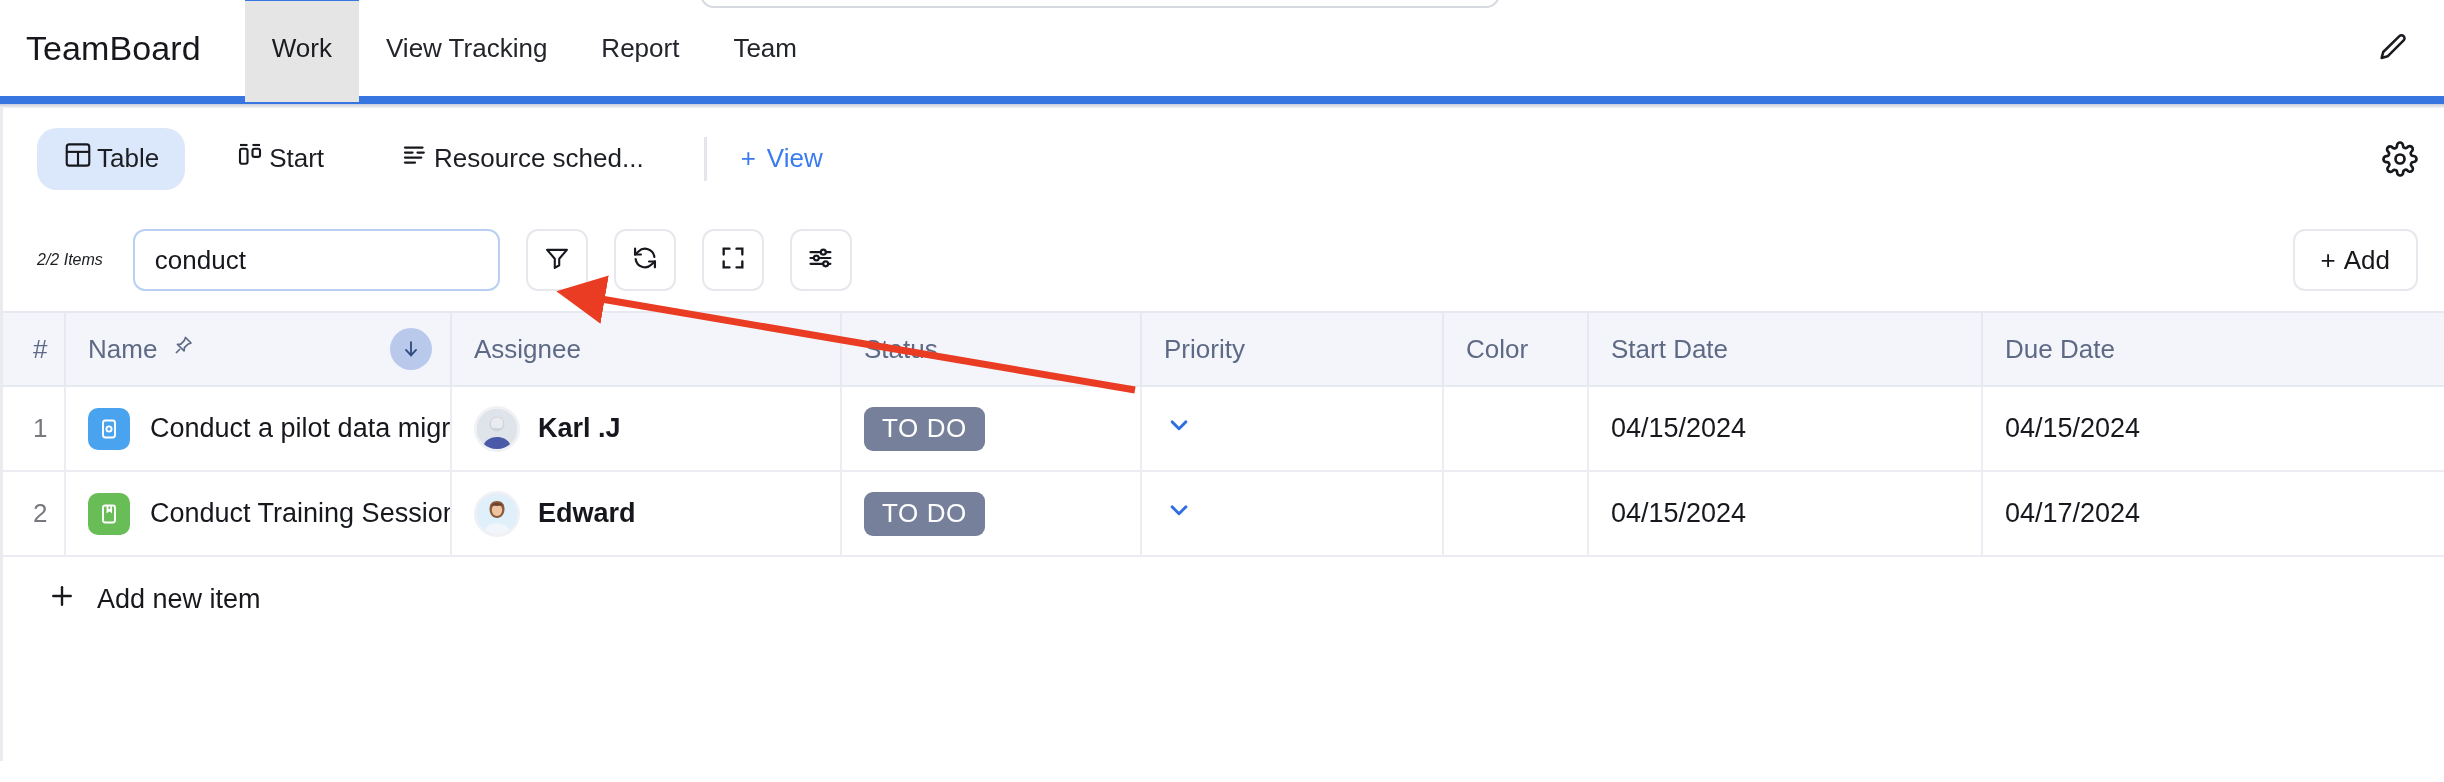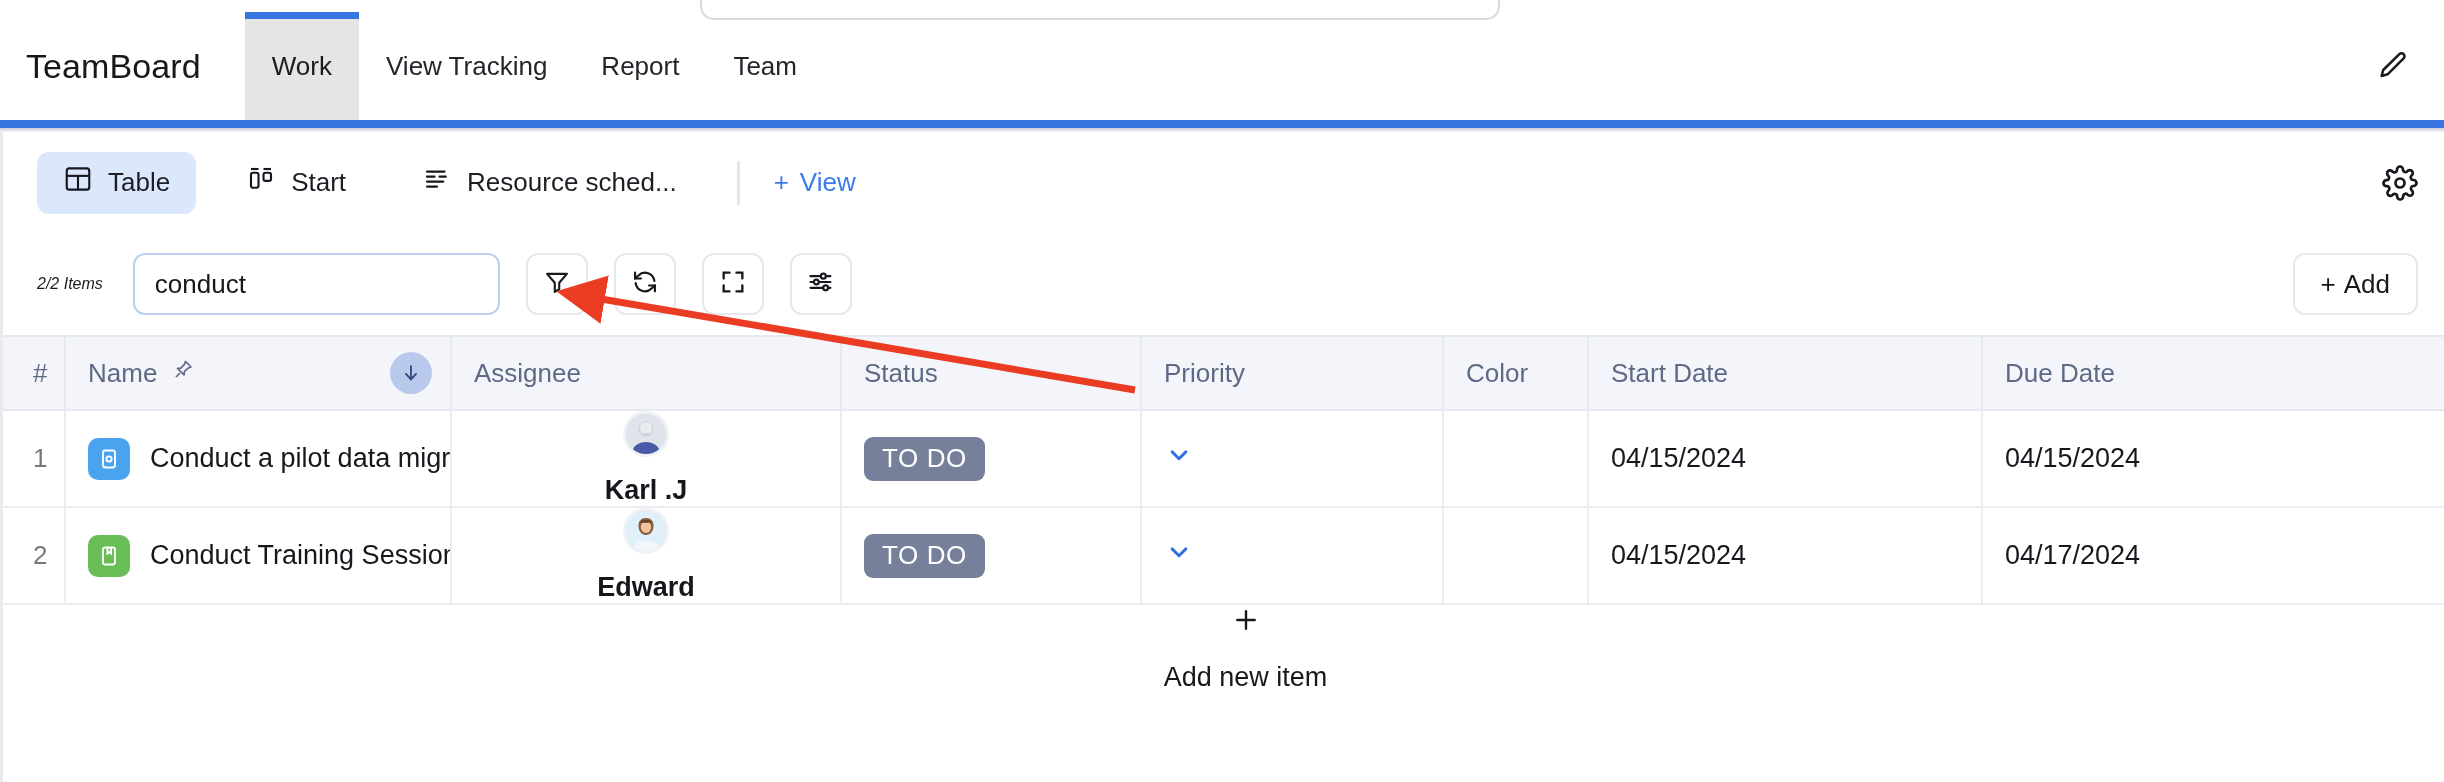--- a/index.html
+++ b/index.html
@@ -6,26 +6,25 @@
   html, body {
     width: 2444px; height: 782px;
     font-family: "Liberation Sans", sans-serif;
     background: #ffffff;
     overflow: hidden;
   }
 
   
   .appbar {
     position: relative;
-    height: 108px;
+    height: 96px;
     background: #ffffff;
     display: flex;
     align-items: center;
     padding: 0 26px;
-    margin-top: 12px;
   }
   .brand {
     font-size: 34px;
     color: #17181c;
     letter-spacing: .1px;
     margin-right: 44px;
     white-space: nowrap;
   }
   .navtabs { display: flex; align-items: stretch; height: 108px; }
   .navtab {
@@ -67,24 +66,24 @@
   .viewbar {
     height: 101px;
     display: flex;
     align-items: center;
     padding-left: 34px;
     padding-right: 26px;
     background: #fff;
     border-left: 3px solid #e9ebef;
   }
   .viewchip {
-    display: flex; align-items: center; gap: 15px;
+    display: flex; align-items: center; gap: 4px;
     height: 62px;
     padding: 0 26px;
-    border-radius: 12px;
+    border-radius: 20px;
     font-size: 26px;
     color: #1c1e24;
     cursor: pointer;
     white-space: nowrap;
   }
   .viewchip.active { background: #dbe7fa; }
   .viewchip + .viewchip { margin-left: 24px; }
   .vdivider { width: 3px; height: 44px; background: #e4e6eb; margin: 0 34px; }
   .addview {
     display: flex; align-items: center; gap: 11px;
@@ -174,21 +173,21 @@
   }
   tbody td.col-num {
     color: #77797f; font-size: 26px; padding-left: 30px;
   }
   .name-cell { display: flex; align-items: center; gap: 20px; }
   .type-icon {
     width: 42px; height: 42px; border-radius: 10px;
     display: flex; align-items: center; justify-content: center;
     flex: 0 0 auto;
   }
-  .assignee-cell { display: flex; align-items: center; gap: 18px; flex-direction: column; }
+  .assignee-cell { display: flex; align-items: center; gap: 18px; }
   .avatar {
     width: 46px; height: 46px; border-radius: 50%;
     border: 3px solid #f0f1f4;
     overflow: hidden; flex: 0 0 auto;
     background: #dfe3ea;
     position: relative;
   }
   .assignee-name { font-size: 27px; font-weight: bold; color: #15171c; }
   .status-pill {
     display: inline-flex; align-items: center; justify-content: center;
@@ -209,21 +208,20 @@
 
   .add-row {
     display: flex; align-items: center; gap: 20px;
     height: 84px;
     padding-left: 44px;
     font-size: 27px;
     color: #17181c;
     border-left: 3px solid #e9ebef;
     background: #fff;
     cursor: pointer;
-    flex-direction: column;
   }
   .filler { background: #fff; border-left: 3px solid #e9ebef; height: 120px; }
 
   
   .arrow-layer {
     position: absolute; left: 0; top: 0;
     width: 2444px; height: 782px;
     pointer-events: none;
   }
 </style>

